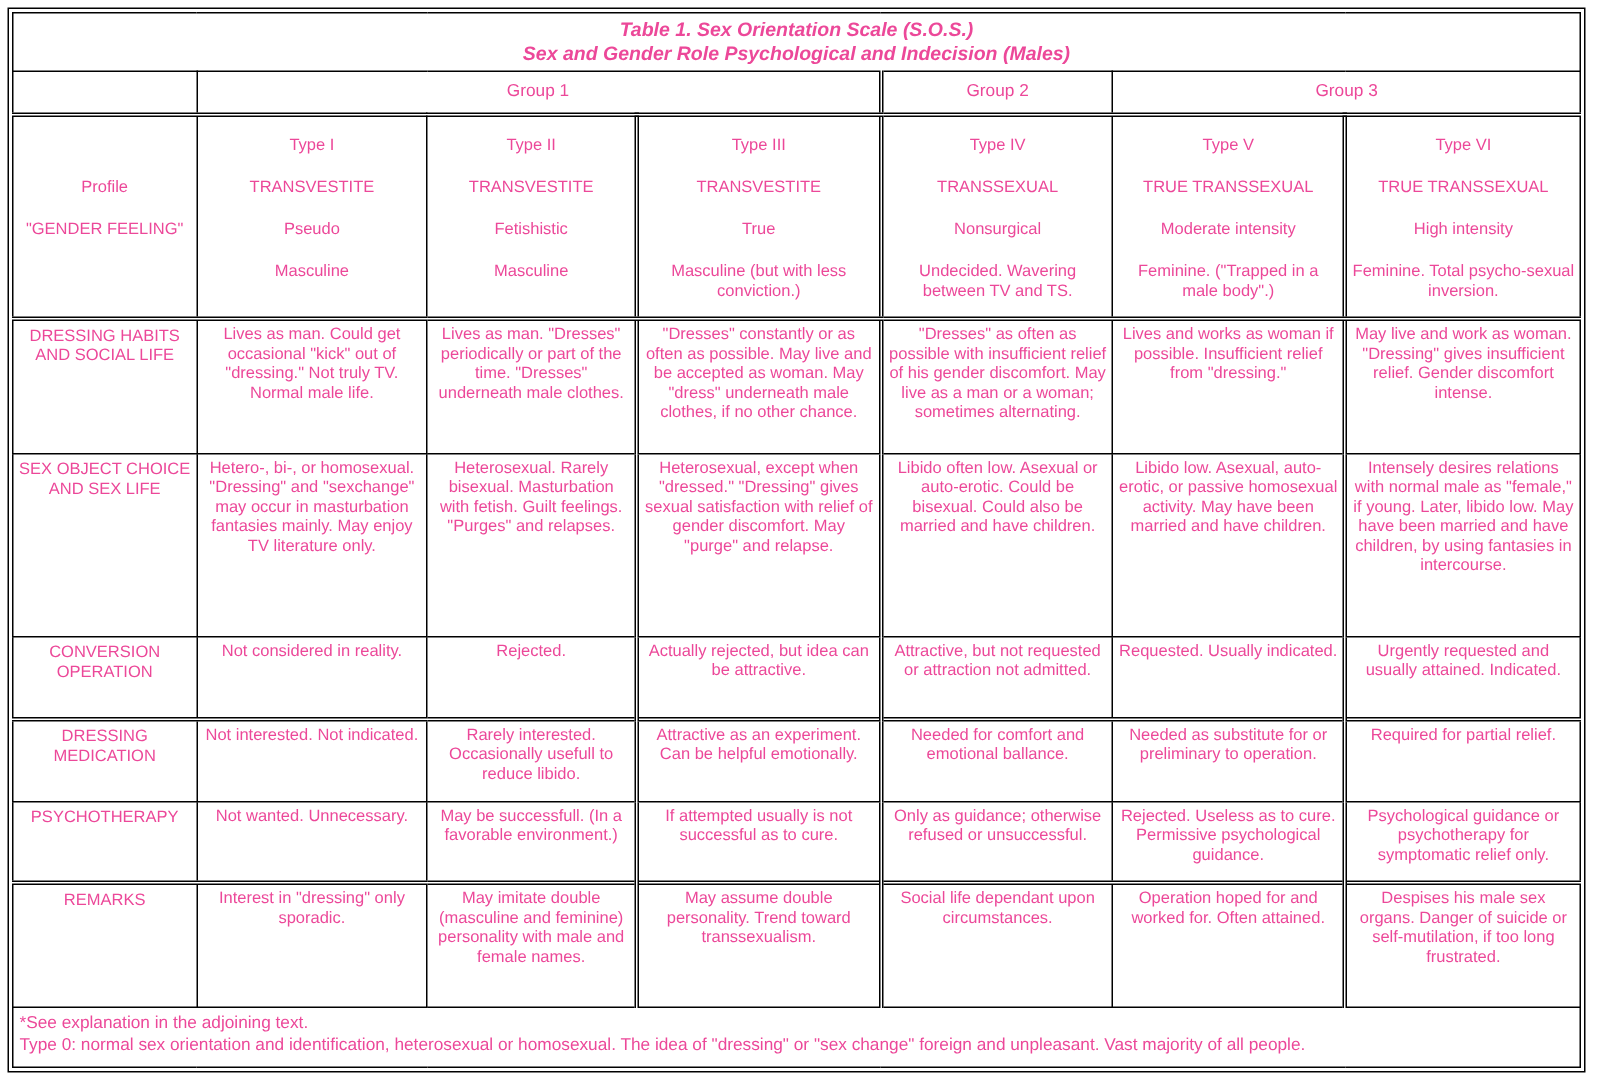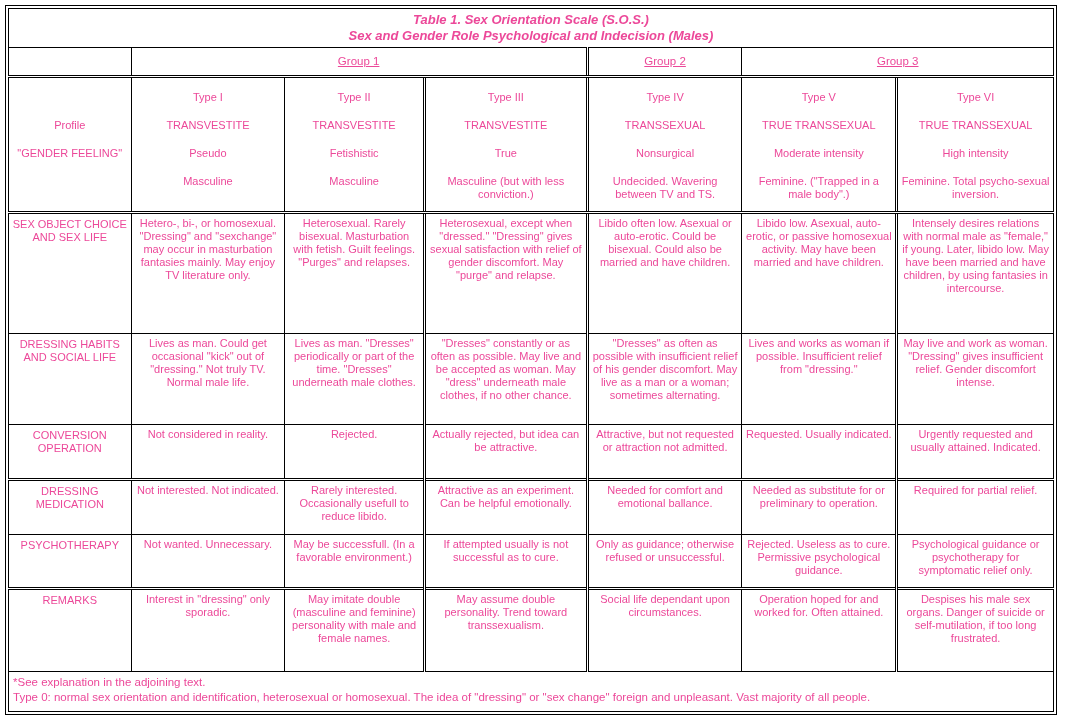--- a/index.html
+++ b/index.html
@@ -15,21 +15,21 @@
   td.dl{border-left:3px double #000;text-align:center;}
   tr.group-row td{border-bottom:3px double #000;}
   tr.profile-row td{border-bottom:3px double #000;}
   tr.kinsey-row td{border-top:3px double #000;border-bottom:3px double #000;}
   tr.estrogen-row td{border-top:3px double #000;}
   tr.remarks-row td{border-top:3px double #000;}
   
   tr.title-row td{vertical-align:middle;padding:2px;}
   .title-line{font-weight:bold;font-style:italic;font-size:13px;line-height:16px;text-align:center;}
   
-  tr.group-row td{vertical-align:middle;font-size:11.5px;text-decoration:underline;}
+  tr.group-row td{vertical-align:middle;font-size:11.5px;}
   
   td.pcell{padding-top:6px;margin-left:34px;}
   .slot{height:28px;display:flex;align-items:center;justify-content:center;}
   .slot.feeling{height:auto;display:block;padding-top:7px;}
   
   td.rlabel{padding-top:4px;}
   
   tr.kinsey-row td{vertical-align:middle;padding:2px;}
   
   tr.footnote-row td{text-align:left;vertical-align:top;font-size:11.5px;
@@ -103,38 +103,38 @@
           <div class="slot feeling">Feminine. ("Trapped in a male body".)</div>
         </td>
         <td class="pcell dl">
           <div class="slot">Type VI</div>
           <div class="slot">TRUE TRANSSEXUAL</div>
           <div class="slot">High intensity</div>
           <div class="slot feeling">Feminine. Total psycho-sexual inversion.</div>
         </td>
       </tr>
 
+      <tr style="height:86px">
+        <td class="rlabel">DRESSING HABITS AND SOCIAL LIFE</td>
+        <td>Lives as man. Could get occasional "kick" out of "dressing." Not truly TV. Normal male life.</td>
+        <td>Lives as man. "Dresses" periodically or part of the time. "Dresses" underneath male clothes.</td>
+        <td class="dl">"Dresses" constantly or as often as possible. May live and be accepted as woman. May "dress" underneath male clothes, if no other chance.</td>
+        <td class="dl">"Dresses" as often as possible with insufficient relief of his gender discomfort. May live as a man or a woman; sometimes alternating.</td>
+        <td>Lives and works as woman if possible. Insufficient relief from "dressing."</td>
+        <td class="dl">May live and work as woman. "Dressing" gives insufficient relief. Gender discomfort intense.</td>
+      </tr>
+
       <tr style="height:115px">
         <td class="rlabel">SEX OBJECT CHOICE AND SEX LIFE</td>
         <td>Hetero-, bi-, or homosexual. "Dressing" and "sexchange" may occur in masturbation fantasies mainly. May enjoy TV literature only.</td>
         <td>Heterosexual. Rarely bisexual. Masturbation with fetish. Guilt feelings. "Purges" and relapses.</td>
         <td class="dl">Heterosexual, except when "dressed." "Dressing" gives sexual satisfaction with relief of gender discomfort. May "purge" and relapse.</td>
         <td class="dl">Libido often low. Asexual or auto-erotic. Could be bisexual. Could also be married and have children.</td>
         <td>Libido low. Asexual, auto-erotic, or passive homosexual activity. May have been married and have children.</td>
         <td class="dl">Intensely desires relations with normal male as "female," if young. Later, libido low. May have been married and have children, by using fantasies in intercourse.</td>
-      </tr>
-
-      <tr style="height:86px">
-        <td class="rlabel">DRESSING HABITS AND SOCIAL LIFE</td>
-        <td>Lives as man. Could get occasional "kick" out of "dressing." Not truly TV. Normal male life.</td>
-        <td>Lives as man. "Dresses" periodically or part of the time. "Dresses" underneath male clothes.</td>
-        <td class="dl">"Dresses" constantly or as often as possible. May live and be accepted as woman. May "dress" underneath male clothes, if no other chance.</td>
-        <td class="dl">"Dresses" as often as possible with insufficient relief of his gender discomfort. May live as a man or a woman; sometimes alternating.</td>
-        <td>Lives and works as woman if possible. Insufficient relief from "dressing."</td>
-        <td class="dl">May live and work as woman. "Dressing" gives insufficient relief. Gender discomfort intense.</td>
       </tr>
 
 
       <tr style="height:52px">
         <td class="rlabel">CONVERSION OPERATION</td>
         <td>Not considered in reality.</td>
         <td>Rejected.</td>
         <td class="dl">Actually rejected, but idea can be attractive.</td>
         <td class="dl">Attractive, but not requested or attraction not admitted.</td>
         <td>Requested. Usually indicated.</td>

